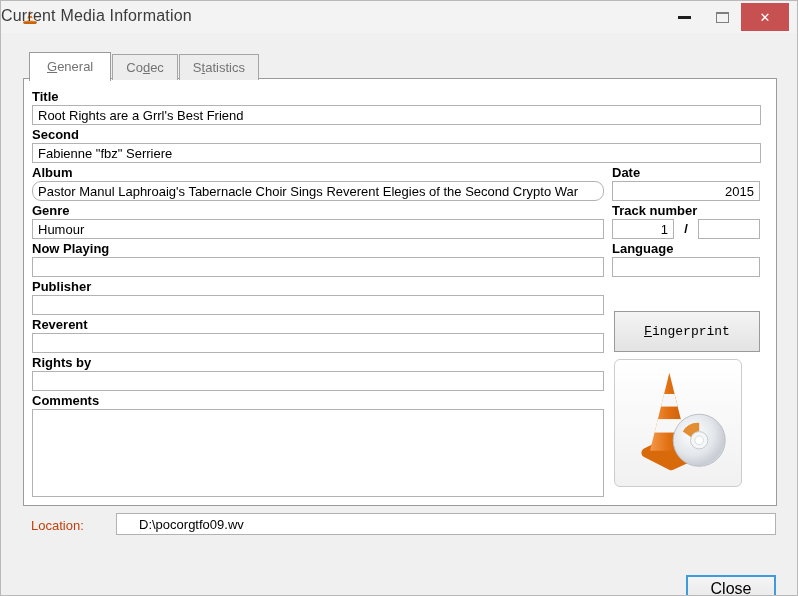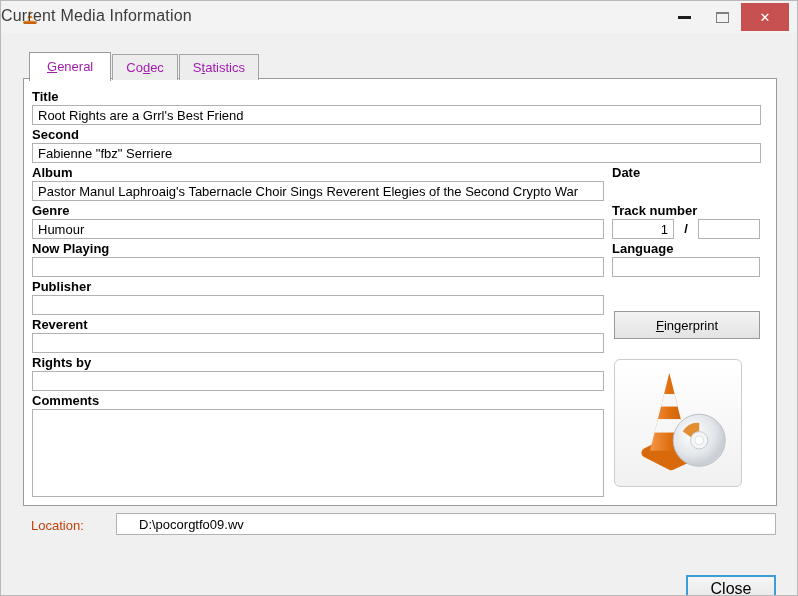--- a/index.html
+++ b/index.html
@@ -25,21 +25,21 @@
   }
   .win-controls{position:absolute;right:8px;top:2px;display:flex;height:28px;}
   .win-btn{width:38px;height:28px;display:flex;align-items:center;justify-content:center;cursor:default;}
   .win-btn.close{width:48px;background:var(--titlebar-close-red,#c75050);color:#fff;font-weight:bold;font-size:13px;}
   .glyph-min{width:13px;height:3px;background:#1d1d1d;}
   .glyph-max{width:13px;height:11px;border:1px solid #7e7e7e;border-top:2px solid #7e7e7e;background:transparent;}
 
   
   .tabbar{position:absolute;left:28px;top:51px;display:flex;align-items:flex-end;z-index:3;}
   .tab{
-    font-size:13px;color:#a21caf;background:#ededed;
+    font-size:13px;color:#737373;background:#ededed;
     border:1px solid #a5a5a5;border-bottom:none;
     padding:5px 13px 5px;margin-right:1px;cursor:default;white-space:nowrap;
   }
   .tab.active{
     background:#ffffff;border-color:var(--border-gray,#9b9b9b);
     padding:6px 17px 7px;margin-bottom:-1px;position:relative;z-index:4;
   }
 
   
   .frame{
@@ -54,21 +54,21 @@
     background:#fff;font-family:inherit;font-size:13px;color:#000;padding:1px 5px;outline:none;
   }
   .ftext.num{text-align:right;}
   textarea.ftext{resize:none;padding:2px 5px;}
   .track-sep{position:absolute;font-size:13px;font-weight:bold;text-align:center;}
 
   .btn{
     border:1px solid #9a9a9a;background:linear-gradient(#f4f4f4,#e3e3e3);
     font-family:inherit;font-size:13px;color:#000;cursor:default;
   }
-  .fingerprint-btn{position:absolute;left:590px;top:232px;width:146px;height:28px;}
+  .fingerprint-btn{position:absolute;left:590px;top:232px;width:146px;height:41px;font-family:Liberation Mono, monospace;}
 
   .artwork{
     position:absolute;left:590px;top:280px;width:128px;height:128px;
     border:1px solid #cccccc;border-radius:6px;
     background:linear-gradient(#ffffff,#f1f1f1);
     display:flex;align-items:center;justify-content:center;
   }
 
   
   .location-label{position:absolute;left:30px;top:517px;font-size:13px;color:#c2410c;}
@@ -127,23 +127,24 @@
 
   <div class="frame">
 
     <div class="flabel" style="left:8px;top:10px">Title</div>
     <input class="ftext" style="left: 8px; top: 26px; width: 729px;" value="Root Rights are a Grrl's Best Friend">
 
     <div class="flabel" style="left:8px;top:48px">Second</div>
     <input class="ftext" style="left: 8px; top: 64px; width: 729px;" value="Fabienne &quot;fbz&quot; Serriere">
 
     <div class="flabel" style="left:8px;top:86px">Album</div>
-    <input class="ftext" style="left: 8px; top: 102px; width: 572px;" value="Pastor Manul Laphroaig's Tabernacle Choir Sings Reverent Elegies of the Second Crypto War">
+    <input class="ftext" style="left: 8px; top: 102px; width: 572px; border-radius: 9px;" value="Pastor Manul Laphroaig's Tabernacle Choir Sings Reverent Elegies of the Second Crypto War">
 
     <div class="flabel" style="left:588px;top:86px">Date</div>
+    <input class="ftext num" style="left: 588px; top: 102px; width: 148px;" value="2015">
 
     <div class="flabel" style="left:8px;top:124px">Genre</div>
     <input class="ftext" style="left: 8px; top: 140px; width: 572px;" value="Humour">
 
     <div class="flabel" style="left:588px;top:124px">Track number</div>
     <input class="ftext num" style="left: 588px; top: 140px; width: 62px;" value="1">
     <div class="track-sep" style="left:650px;top:142px;width:24px">/</div>
     <input class="ftext" style="left: 674px; top: 140px; width: 62px;" value="">
 
     <div class="flabel" style="left:8px;top:162px">Now Playing</div>

